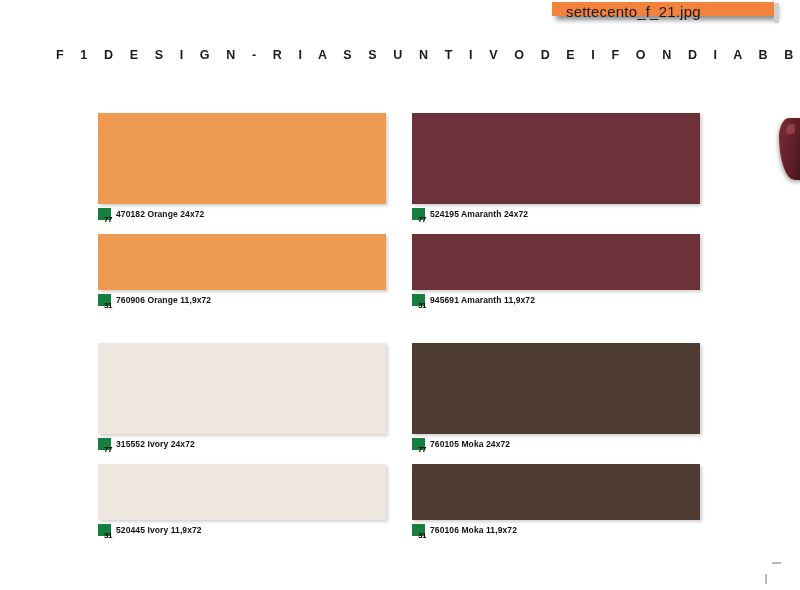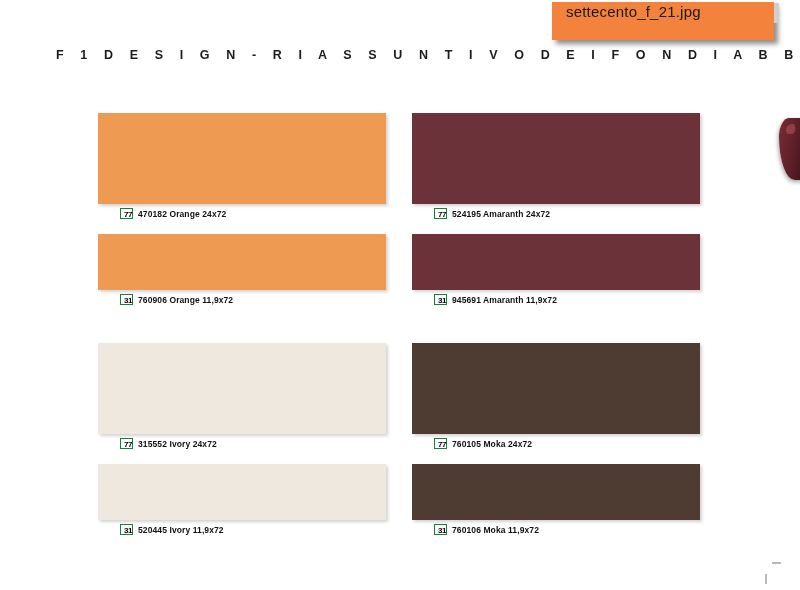--- a/index.html
+++ b/index.html
@@ -15,21 +15,21 @@
     font-family: "Liberation Sans", sans-serif;
     background: #ffffff;
   }
 
   
   #filename-tag {
     position: absolute;
     top: 2px;
     left: 552px;
     width: 222px;
-    height: 38px;
+    height: 14px;
     background: #F2823C;
     box-shadow: 4px 4px 5px rgba(0,0,0,0.45);
     box-sizing: border-box;
   }
   #filename-tag .fname {
     position: absolute;
     left: 14px;
     top: 1px;
     font-size: 15px;
     color: #1a1a1a;
@@ -83,31 +83,30 @@
     left: 0;
     display: flex;
     align-items: center;
     gap: 5px;
     white-space: nowrap;
   }
   .badge {
     display: inline-block;
     width: 13px;
     height: 11px;
-    border: 1px solid #15803d;
+    border: 6px solid #15803d;
     background: #fff;
     color: #000;
     font-size: 8px;
     font-weight: bold;
     line-height: 11px;
-    text-align: right;
+    text-align: left;
     font-family: "Liberation Sans", sans-serif;
     box-sizing: border-box;
     letter-spacing: -0.5px;
-    margin-left: 22px;
   }
   .caption-text {
     font-size: 8.5px;
     font-weight: bold;
     color: #111;
     font-family: "Liberation Sans", sans-serif;
     letter-spacing: 0.1px;
   }
 
   

